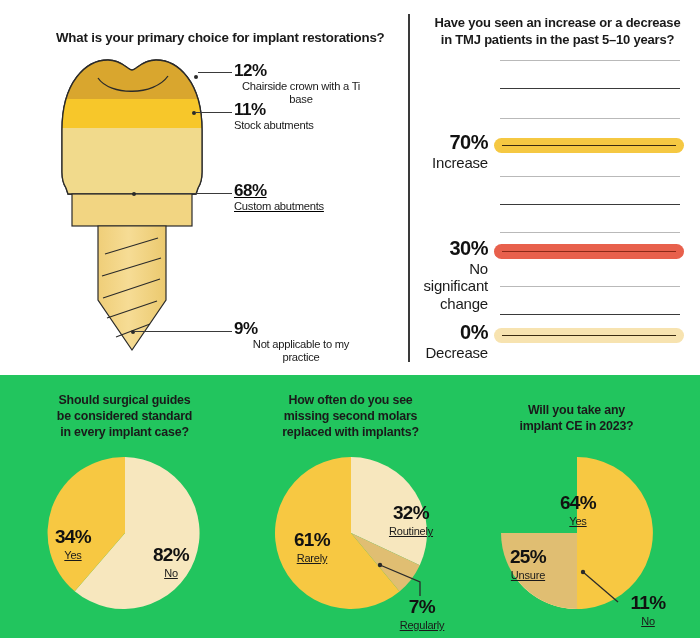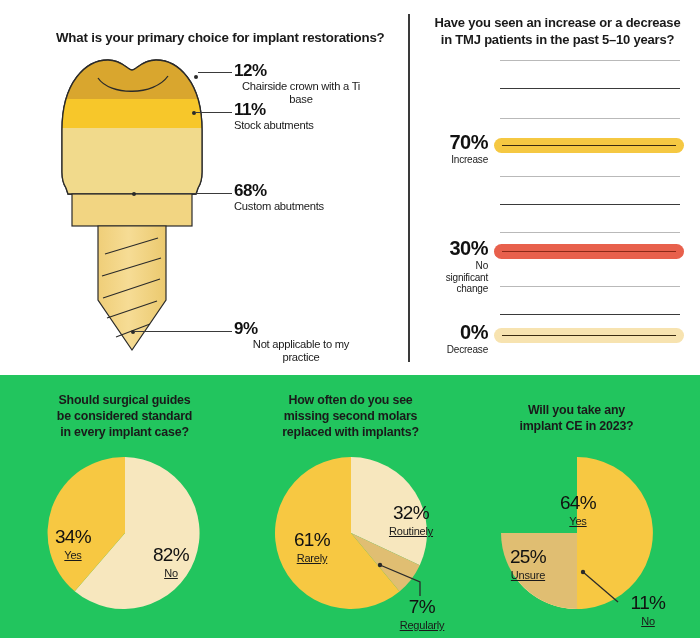--- a/index.html
+++ b/index.html
@@ -143,21 +143,21 @@
     width: 92px;
   }
   .tmj-label .pct {
     font-size: 20px;
     font-weight: bold;
     color: #111111;
     line-height: 1;
     letter-spacing: -0.5px;
   }
   .tmj-label .lbl {
-    font-size: 10px;
+    font-size: 15px;
     color: #1a1a1a;
     line-height: 1.15;
     margin-top: 2px;
     letter-spacing: -0.2px;
   }
 
   
   .bottom-section {
     position: absolute;
     left: 0; top: 375px;
@@ -187,21 +187,21 @@
     position: absolute;
     left: 50%;
     transform: translateX(-50%);
   }
   .pie-lbl {
     position: absolute;
     text-align: center;
   }
   .pie-lbl .pct {
     font-size: 19px;
-    font-weight: normal;
+    font-weight: bold;
     color: #111111;
     line-height: 1;
     letter-spacing: -0.6px;
   }
   .pie-lbl .lbl {
     font-size: 11px;
     color: #1a1a1a;
     line-height: 1.1;
     margin-top: 3px;
     letter-spacing: -0.2px;
@@ -283,21 +283,21 @@
       <div class="callout" style="left:234px; top:62px;">
         <div class="pct">12%</div>
         <div class="lbl">Chairside crown with a Ti base</div>
       </div>
 
       <div class="callout" style="left:234px; top:101px;">
         <div class="pct">11%</div>
         <div class="lbl">Stock abutments</div>
       </div>
 
-      <div class="callout" style="left:234px; top:182px;">
+      <div class="callout" style="left:234px; top:182px;text-decoration:underline;">
         <div class="pct">68%</div>
         <div class="lbl">Custom abutments</div>
       </div>
 
       <div class="callout" style="left:234px; top:320px;">
         <div class="pct">9%</div>
         <div class="lbl">Not applicable to my practice</div>
       </div>
     </div>
 

